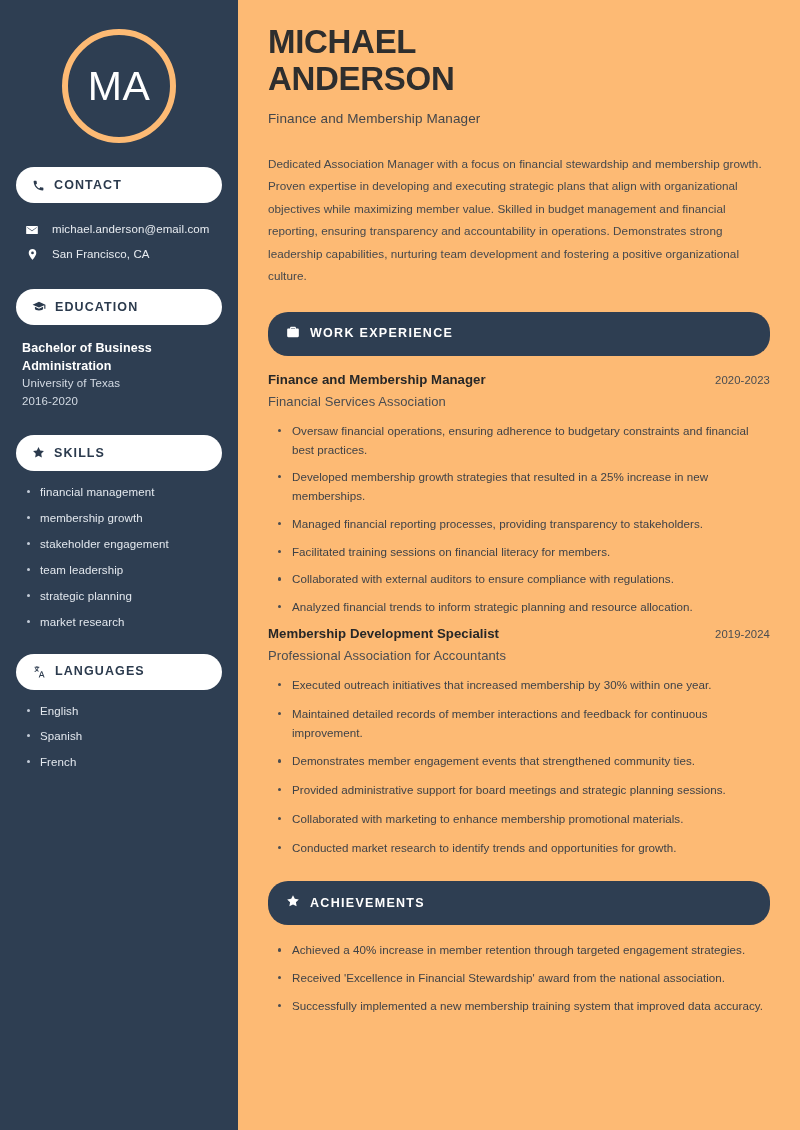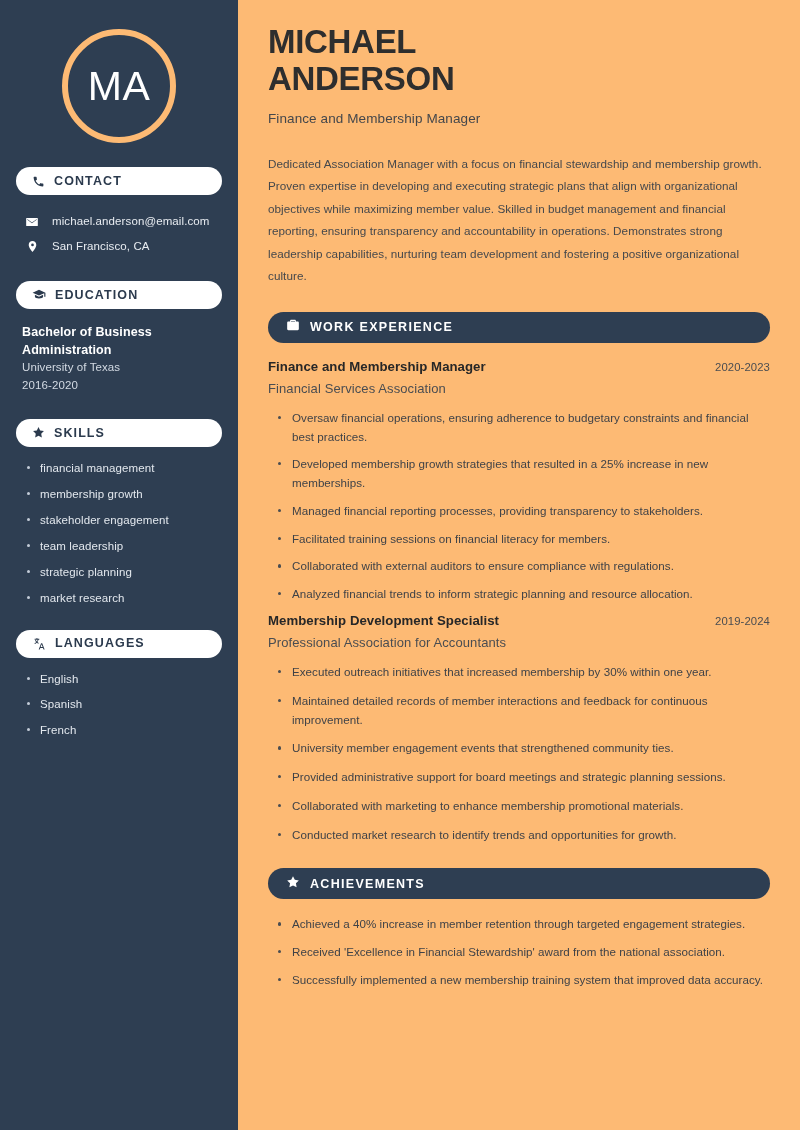--- a/index.html
+++ b/index.html
@@ -48,21 +48,21 @@
     font-size: 41px;
     font-weight: 400;
     letter-spacing: 0.5px;
     color: #ffffff;
   }
 
   .pill {
     background: #ffffff;
     color: #2b3a4d;
     border-radius: 20px;
-    height: 28px;
+    height: 36px;
     display: flex;
     align-items: center;
     gap: 9px;
     padding: 0 16px;
     margin-bottom: 14px;
   }
   .pill .pill-label {
     font-size: 12.5px;
     font-weight: bold;
     letter-spacing: 1.1px;
@@ -157,21 +157,21 @@
     line-height: 1.92;
     color: #45484c;
     letter-spacing: 0.05px;
   }
 
   .sec-bar {
     margin-top: 24px;
     margin-bottom: 16px;
     background: #2e3e52;
     border-radius: 20px;
-    height: 31px;
+    height: 44px;
     display: flex;
     align-items: center;
     gap: 10px;
     padding: 0 18px;
     color: #ffffff;
   }
   .sec-bar .sec-label {
     font-size: 12.5px;
     font-weight: bold;
     letter-spacing: 1.3px;
@@ -358,21 +358,21 @@
 
     <div class="job">
       <div class="job-head">
         <span class="job-title">Membership Development Specialist</span>
         <span class="job-dates">2019-2024</span>
       </div>
       <div class="job-org">Professional Association for Accountants</div>
       <ul class="main-list tight">
         <li>Executed outreach initiatives that increased membership by 30% within one year.</li>
         <li>Maintained detailed records of member interactions and feedback for continuous improvement.</li>
-        <li>University member engagement events that strengthened community ties.</li>
+        <li>Demonstrates member engagement events that strengthened community ties.</li>
         <li>Provided administrative support for board meetings and strategic planning sessions.</li>
         <li>Collaborated with marketing to enhance membership promotional materials.</li>
         <li>Conducted market research to identify trends and opportunities for growth.</li>
       </ul>
     </div>
 
     <div class="sec-bar">
       <span>
         <svg width="14" height="14" viewBox="0 0 24 24" fill="#ffffff">
           <path d="M12 2l3.1 6.3 6.9 1-5 4.9 1.2 6.8L12 17.8 5.8 21l1.2-6.8-5-4.9 6.9-1L12 2z"></path>

